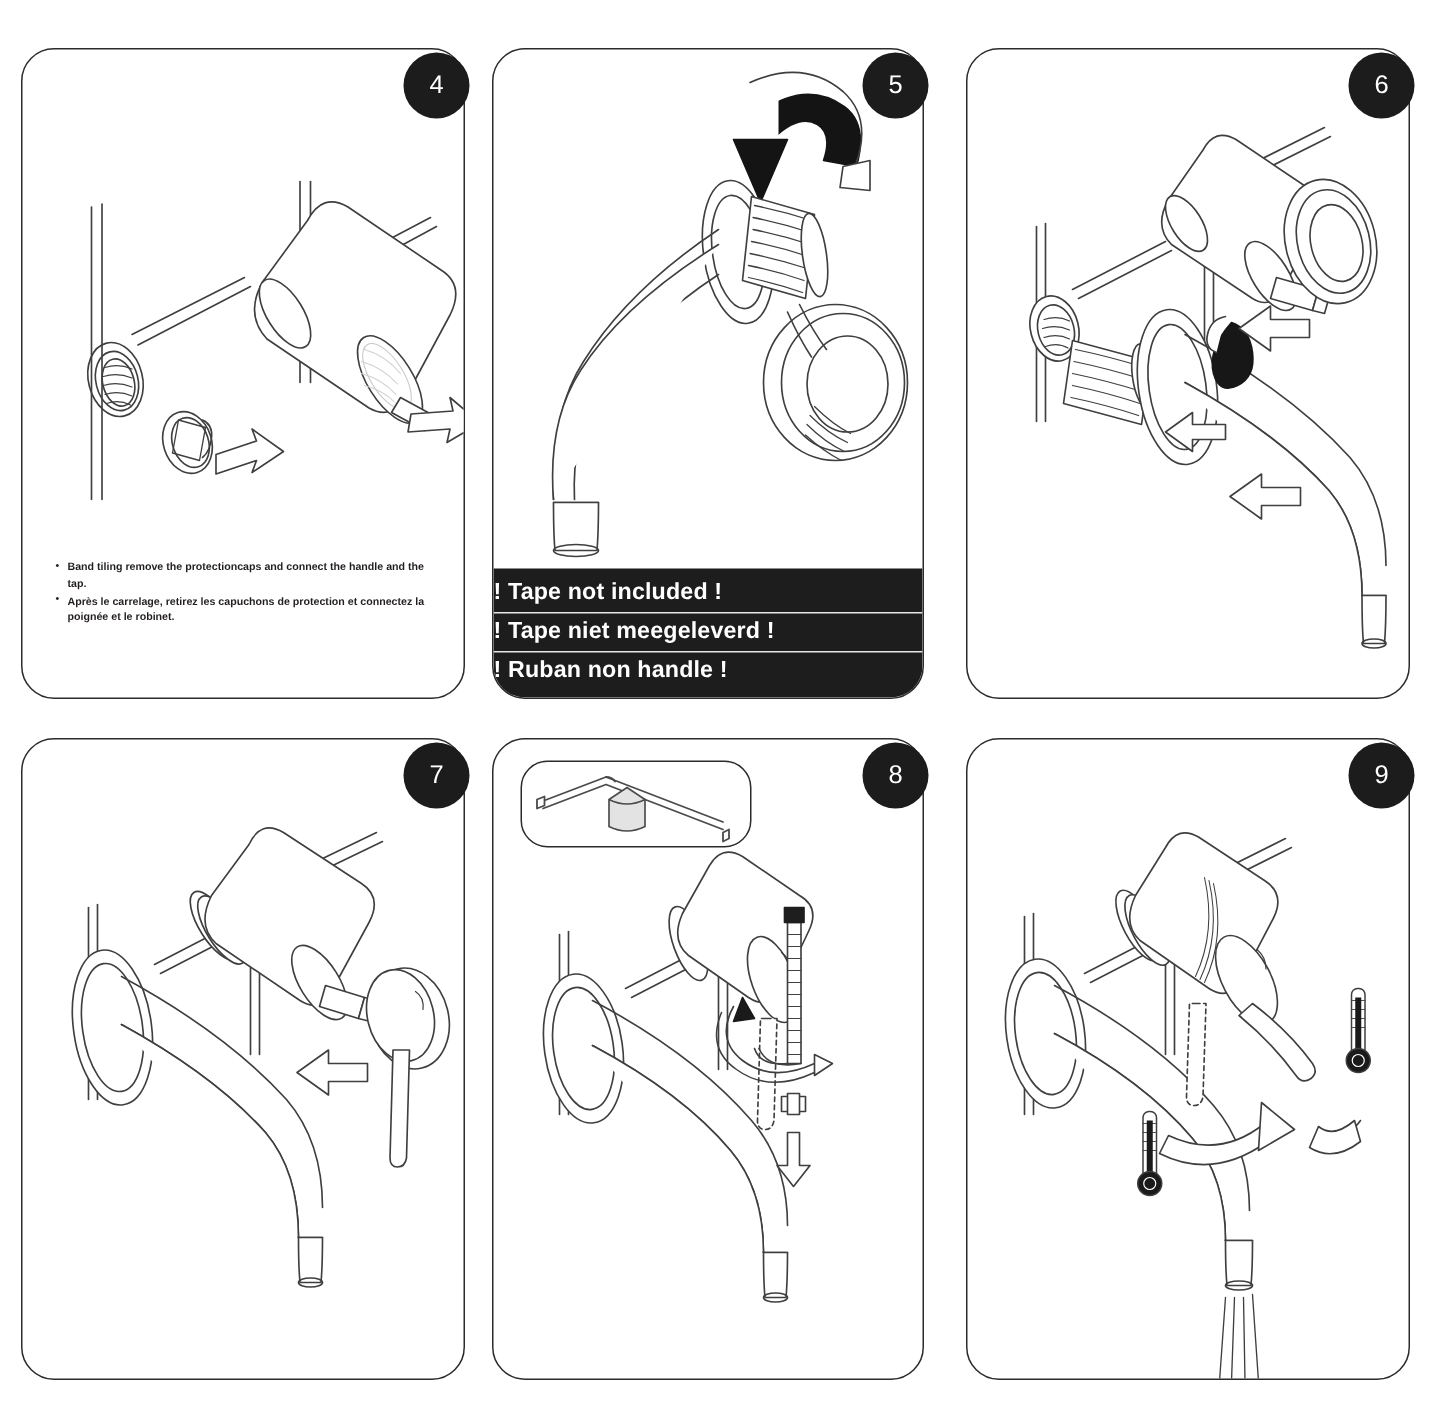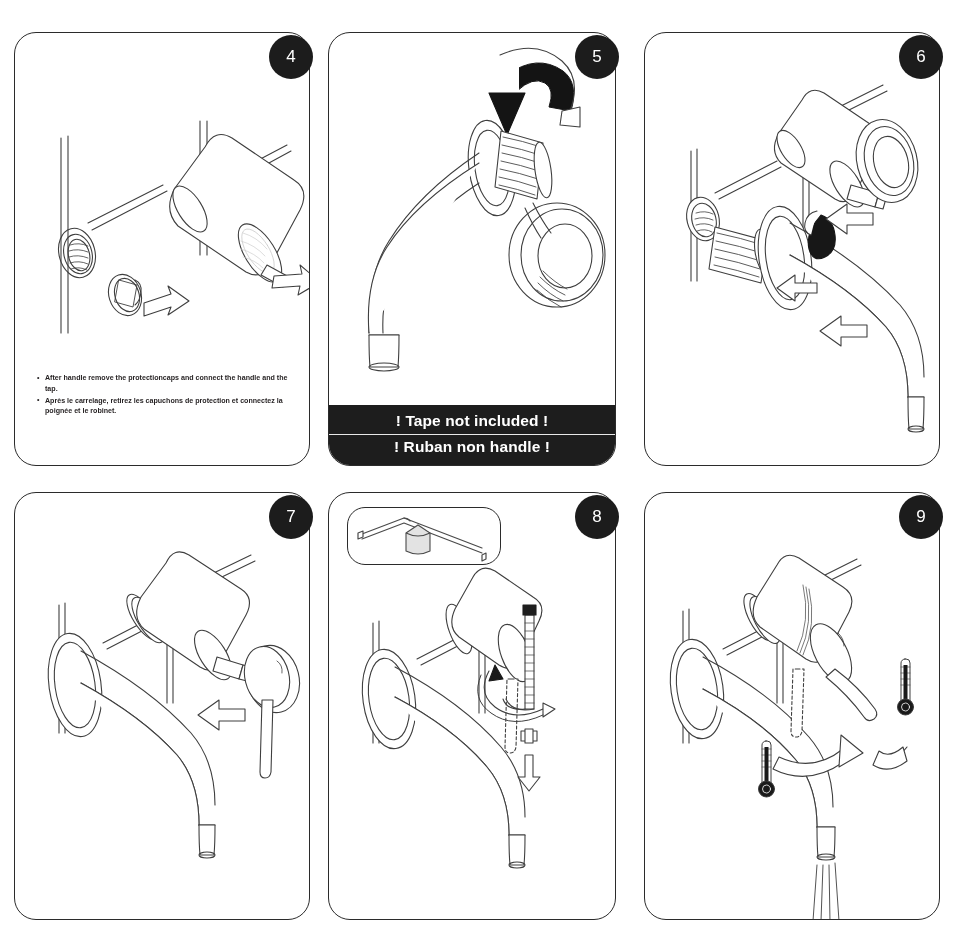--- a/index.html
+++ b/index.html
@@ -30,21 +30,21 @@
   .caption ul{list-style:none;margin:0;padding:0;}
   .caption li{position:relative;padding-left:8px;margin-bottom:1.5px;}
   .caption li:before{content:"•";position:absolute;left:0;top:-0.5px;font-size:7px;}
 
   
   .banner{
     position:absolute;left:0;right:0;bottom:0;background:#1d1d1d;
     padding:4px 0 5px 0;
   }
   .banner .bline{
-    color:#fff;text-align:center;font-size:15.5px;font-weight:700;
+    color:#fff;font-size:15.5px;font-weight:700;
     padding:3px 0 4px 0;letter-spacing:.1px;
     font-family:"Liberation Sans",sans-serif;
   }
   .banner .bline + .bline{border-top:1.4px solid #e8e8e8;}
 
   
   .toolbox{
     position:absolute;left:18px;top:14px;width:152px;height:56px;
     border:1.5px solid #2b2b2b;border-radius:18px;background:#fff;z-index:4;
   }
@@ -100,21 +100,21 @@
             <path d="M228 224 q12 3 20 11"></path>
           </g>
 
           <path d="M252 232 l22 12 l-6 10 l-22 -12 z" fill="#ffffff"></path>
           <path d="M259 243 l28 -2 l-2 -9 l20 17 l-22 13 l2 -9 l-28 2 z" fill="#ffffff" stroke="#3f3f3f" stroke-width="1.1"></path>
         </g>
       </svg>
 
       <div class="caption">
         <ul>
-          <li>After handle remove the protectioncaps and connect the handle and the tap.</li>
+          <li>Band tiling remove the protectioncaps and connect the handle and the tap.</li>
           <li>Après le carrelage, retirez les capuchons de protection et connectez la poignée et le robinet.</li>
         </ul>
       </div>
     </div>
     <div class="badge" style="right:-4px;top:2px;">
       <span>4</span>
     </div>
   </div>
 
   <div class="panel" style="left:328px;top:32px;width:288px;height:434px;">
@@ -161,20 +161,21 @@
             <path d="M208 257 q12 11 24 17"></path>
           </g>
 
           <path d="M196 175 q8 18 16 30"></path>
           <path d="M204 170 q9 18 18 30"></path>
         </g>
       </svg>
 
       <div class="banner">
         <div class="bline">! Tape not included !</div>
+        <div class="bline">! Tape niet meegeleverd !</div>
         <div class="bline">! Ruban non handle !</div>
       </div>
     </div>
     <div class="badge" style="right:-4px;top:2px;">
       <span>5</span>
     </div>
   </div>
 
   <div class="panel" style="left:644px;top:32px;width:296px;height:434px;">
     <div class="clip">

